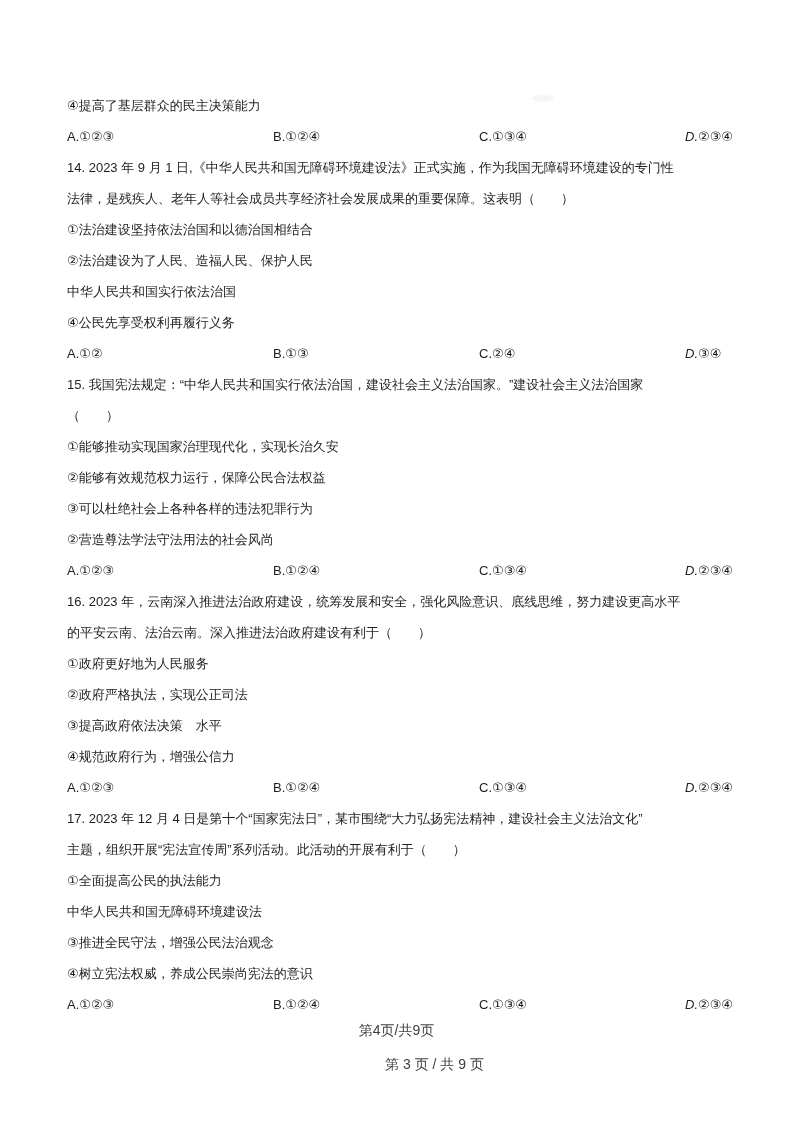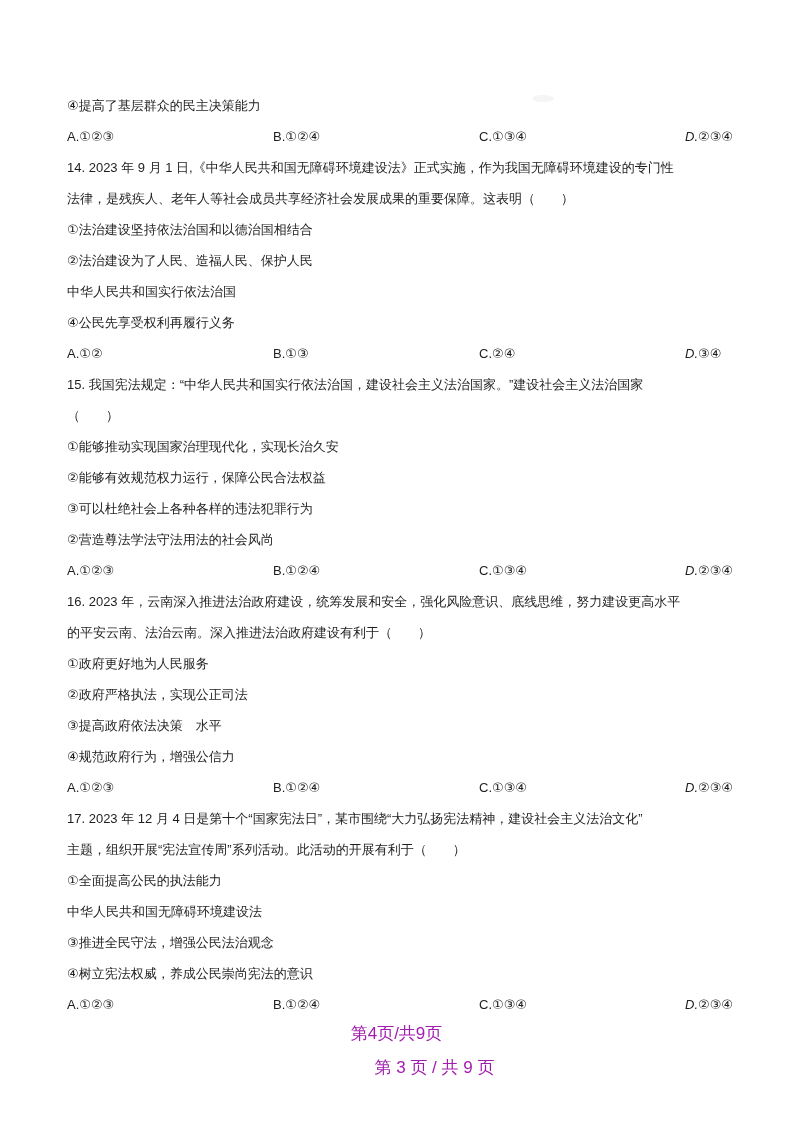--- a/index.html
+++ b/index.html
@@ -22,22 +22,22 @@
     line-height:31px;
     white-space:nowrap;
   }
   .options-row{display:flex;gap:40px;}
   .opt{flex:none;width:166px;}
   .opt:last-child{width:auto;font-style:italic;}
   .footer{
     position:absolute;
     left:0;width:793px;
     text-align:center;
-    font-size:17px;
-    color:#a21caf;
+    font-size:14px;
+    color:#404040;
   }
   .footer-inner{top:1022px;}
   .footer-outer{top:1056px;transform:translateX(38px);}
   .smudge{
     position:absolute;
     left:532px;top:95px;
     width:22px;height:7px;
     background:#f5f5f5;
     border-radius:50%;
   }

